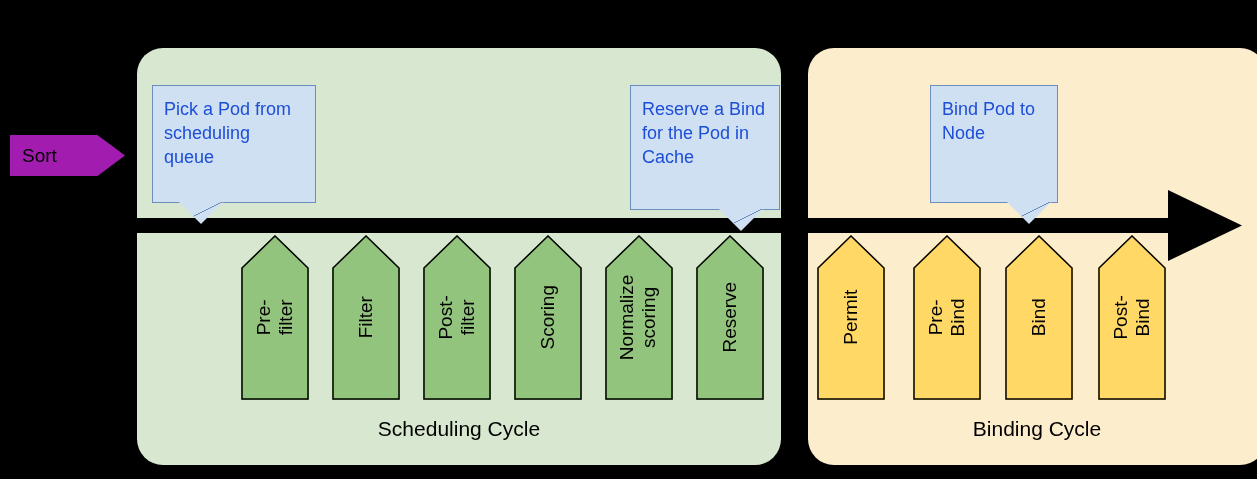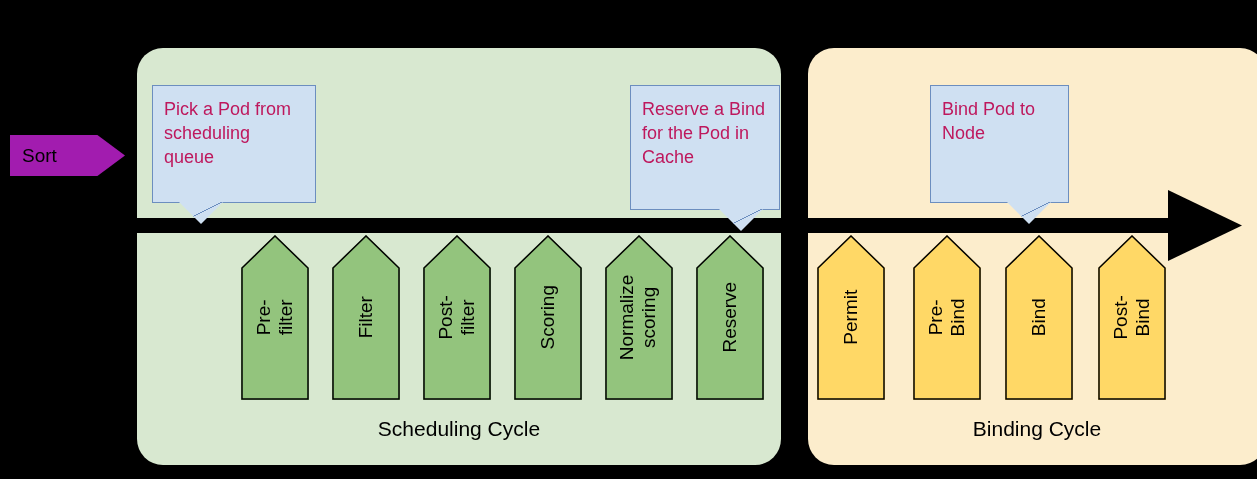--- a/index.html
+++ b/index.html
@@ -87,21 +87,21 @@
     position: absolute;
     background: #CFE0F2;
     border: 1px solid #6C8EBF;
     box-sizing: border-box;
   }
   .callout .callout-text {
     display: block;
     padding: 12px 11px 0 11px;
     font-size: 18px;
     line-height: 1.32;
-    color: #be185d;
+    color: #1d4ed8;
     white-space: pre-line;
   }
   .callout .tail {
     position: absolute;
     top: 100%;
     width: 44px;
     height: 22px;
     background: #CFE0F2;
     clip-path: polygon(0 0, 100% 0, 50% 100%);
   }
@@ -111,21 +111,21 @@
     left: 0; top: 0;
     width: 44px; height: 22px;
     background:
       linear-gradient(to bottom right, transparent calc(50% - 1px), #6C8EBF calc(50% - 1px), #6C8EBF calc(50% + 0px), transparent calc(50% + 0px));
   }
 
   #callout-pick  { left: 152px; top: 85px;  width: 164px; height: 118px; }
   #callout-pick .tail  { left: 26px; }
   #callout-reserve { left: 630px; top: 85px; width: 150px; height: 125px; }
   #callout-reserve .tail { left: 88px; }
-  #callout-bind  { left: 930px; top: 85px;  width: 139px; height: 118px; }
+  #callout-bind  { left: 930px; top: 85px;  width: 128px; height: 118px; }
   #callout-bind .tail  { left: 76px; }
 
   
   .plugin {
     position: absolute;
     top: 235px;
     width: 68px;
     height: 165px;
     box-sizing: border-box;
   }

